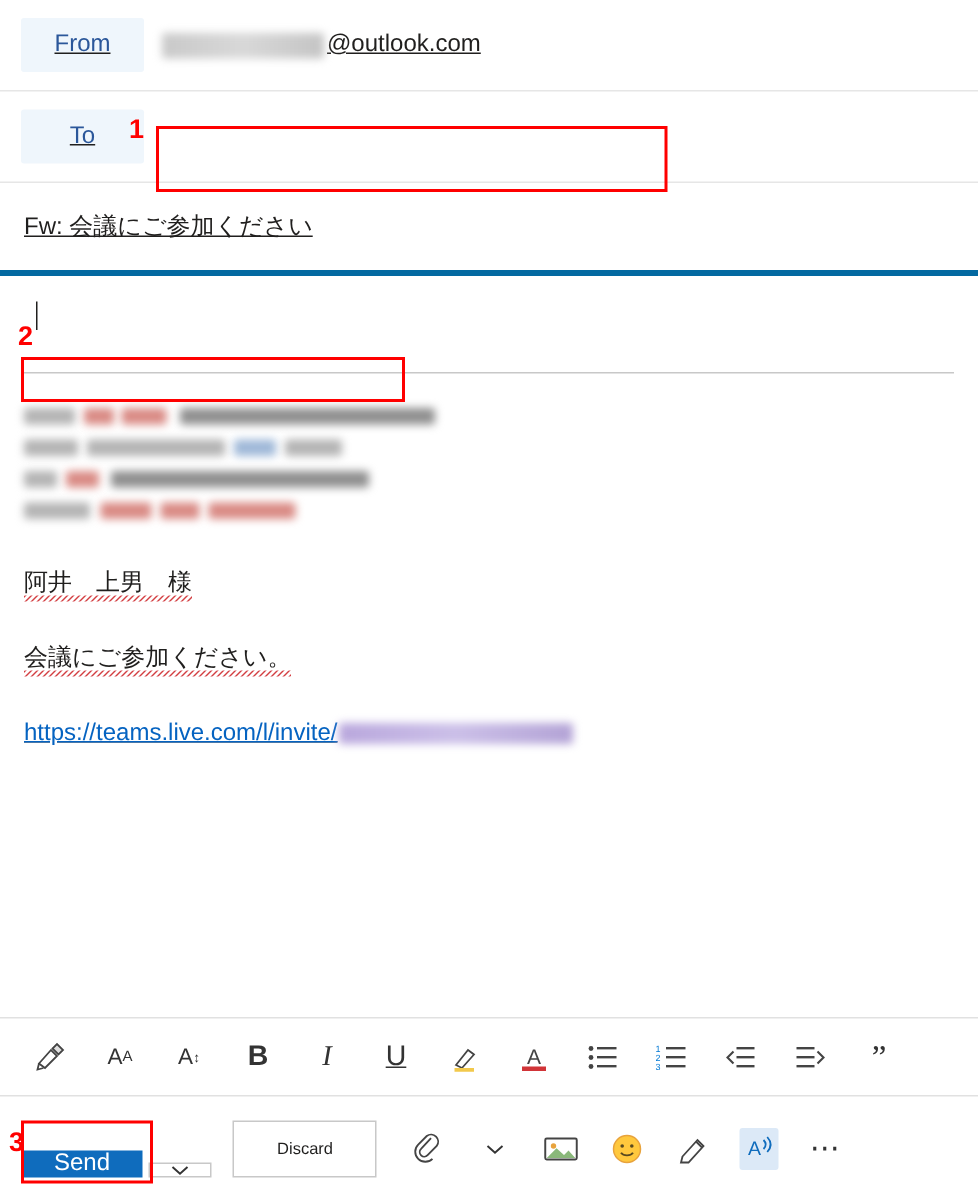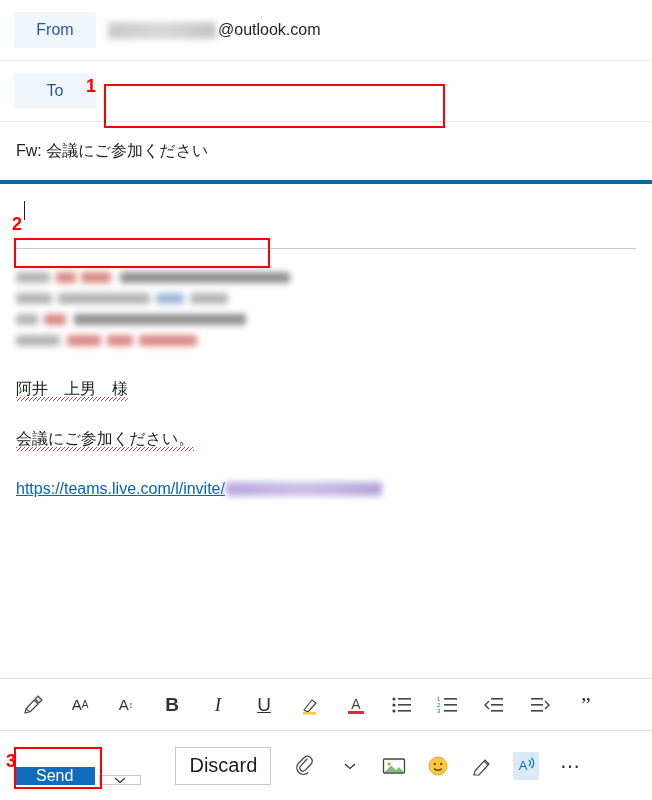--- a/index.html
+++ b/index.html
@@ -13,20 +13,21 @@
     font-family: "Liberation Sans", sans-serif;
     color: #201f1e;
     overflow: hidden;
     position: relative;
   }
   .compose {
     position: relative;
     width: 652px;
     height: 800px;
     box-sizing: border-box;
+    text-decoration: underline;
   }
 
   
   .field-row {
     position: relative;
     display: flex;
     align-items: center;
     height: 60px;
     border-bottom: 1px solid #e6e6e6;
     padding-left: 14px;
@@ -285,26 +286,26 @@
     width: 40px;
     display: flex;
     align-items: center;
     justify-content: center;
     margin-left: 4px;
     cursor: pointer;
     color: #333;
     font-size: 11px;
   }
   .discard-btn {
-    margin-left: 34px;
+    margin-left: 14px;
     height: 38px;
     min-width: 96px;
     background: #ffffff;
     border: 1px solid #c8c8c8;
-    font-size: 20px;
+    font-size: 11px;
     display: flex;
     align-items: center;
     justify-content: center;
     cursor: pointer;
     font-family: "Liberation Sans", sans-serif;
     color: #201f1e;
   }
   .action-icons {
     display: flex;
     align-items: center;

